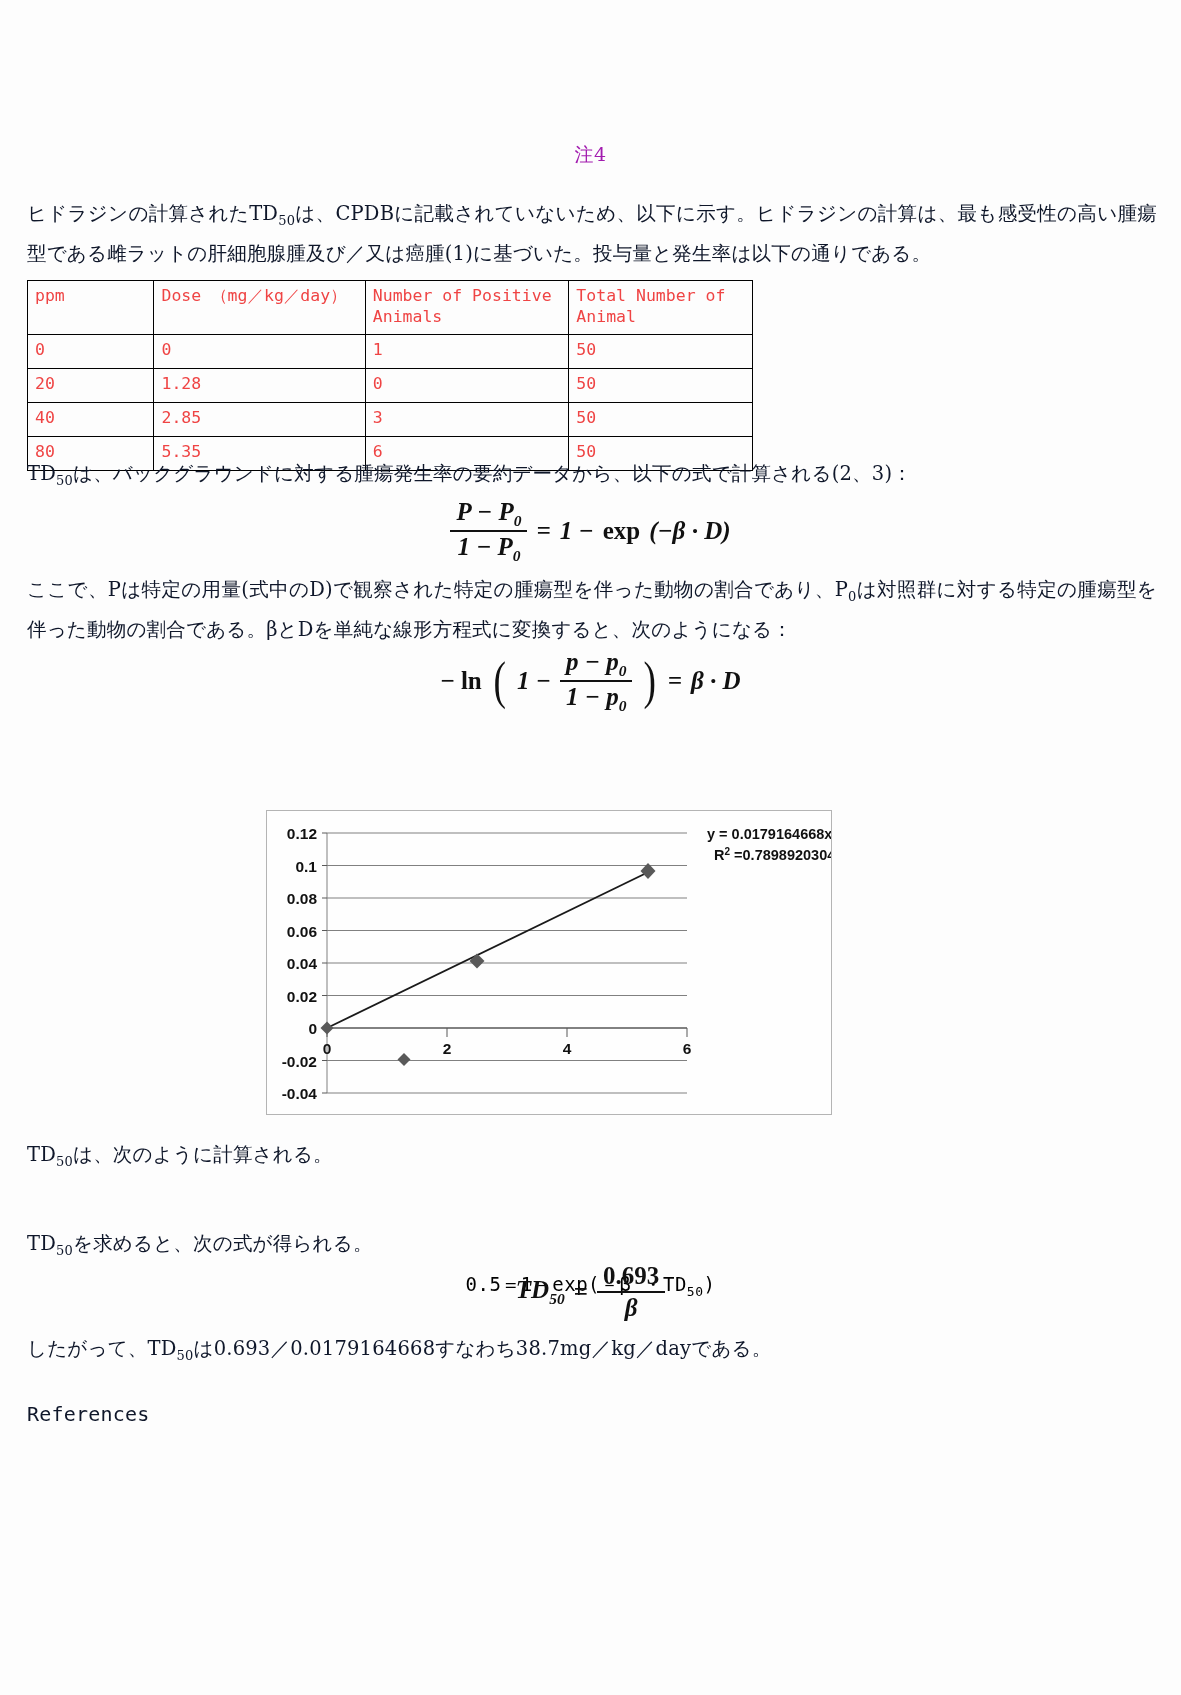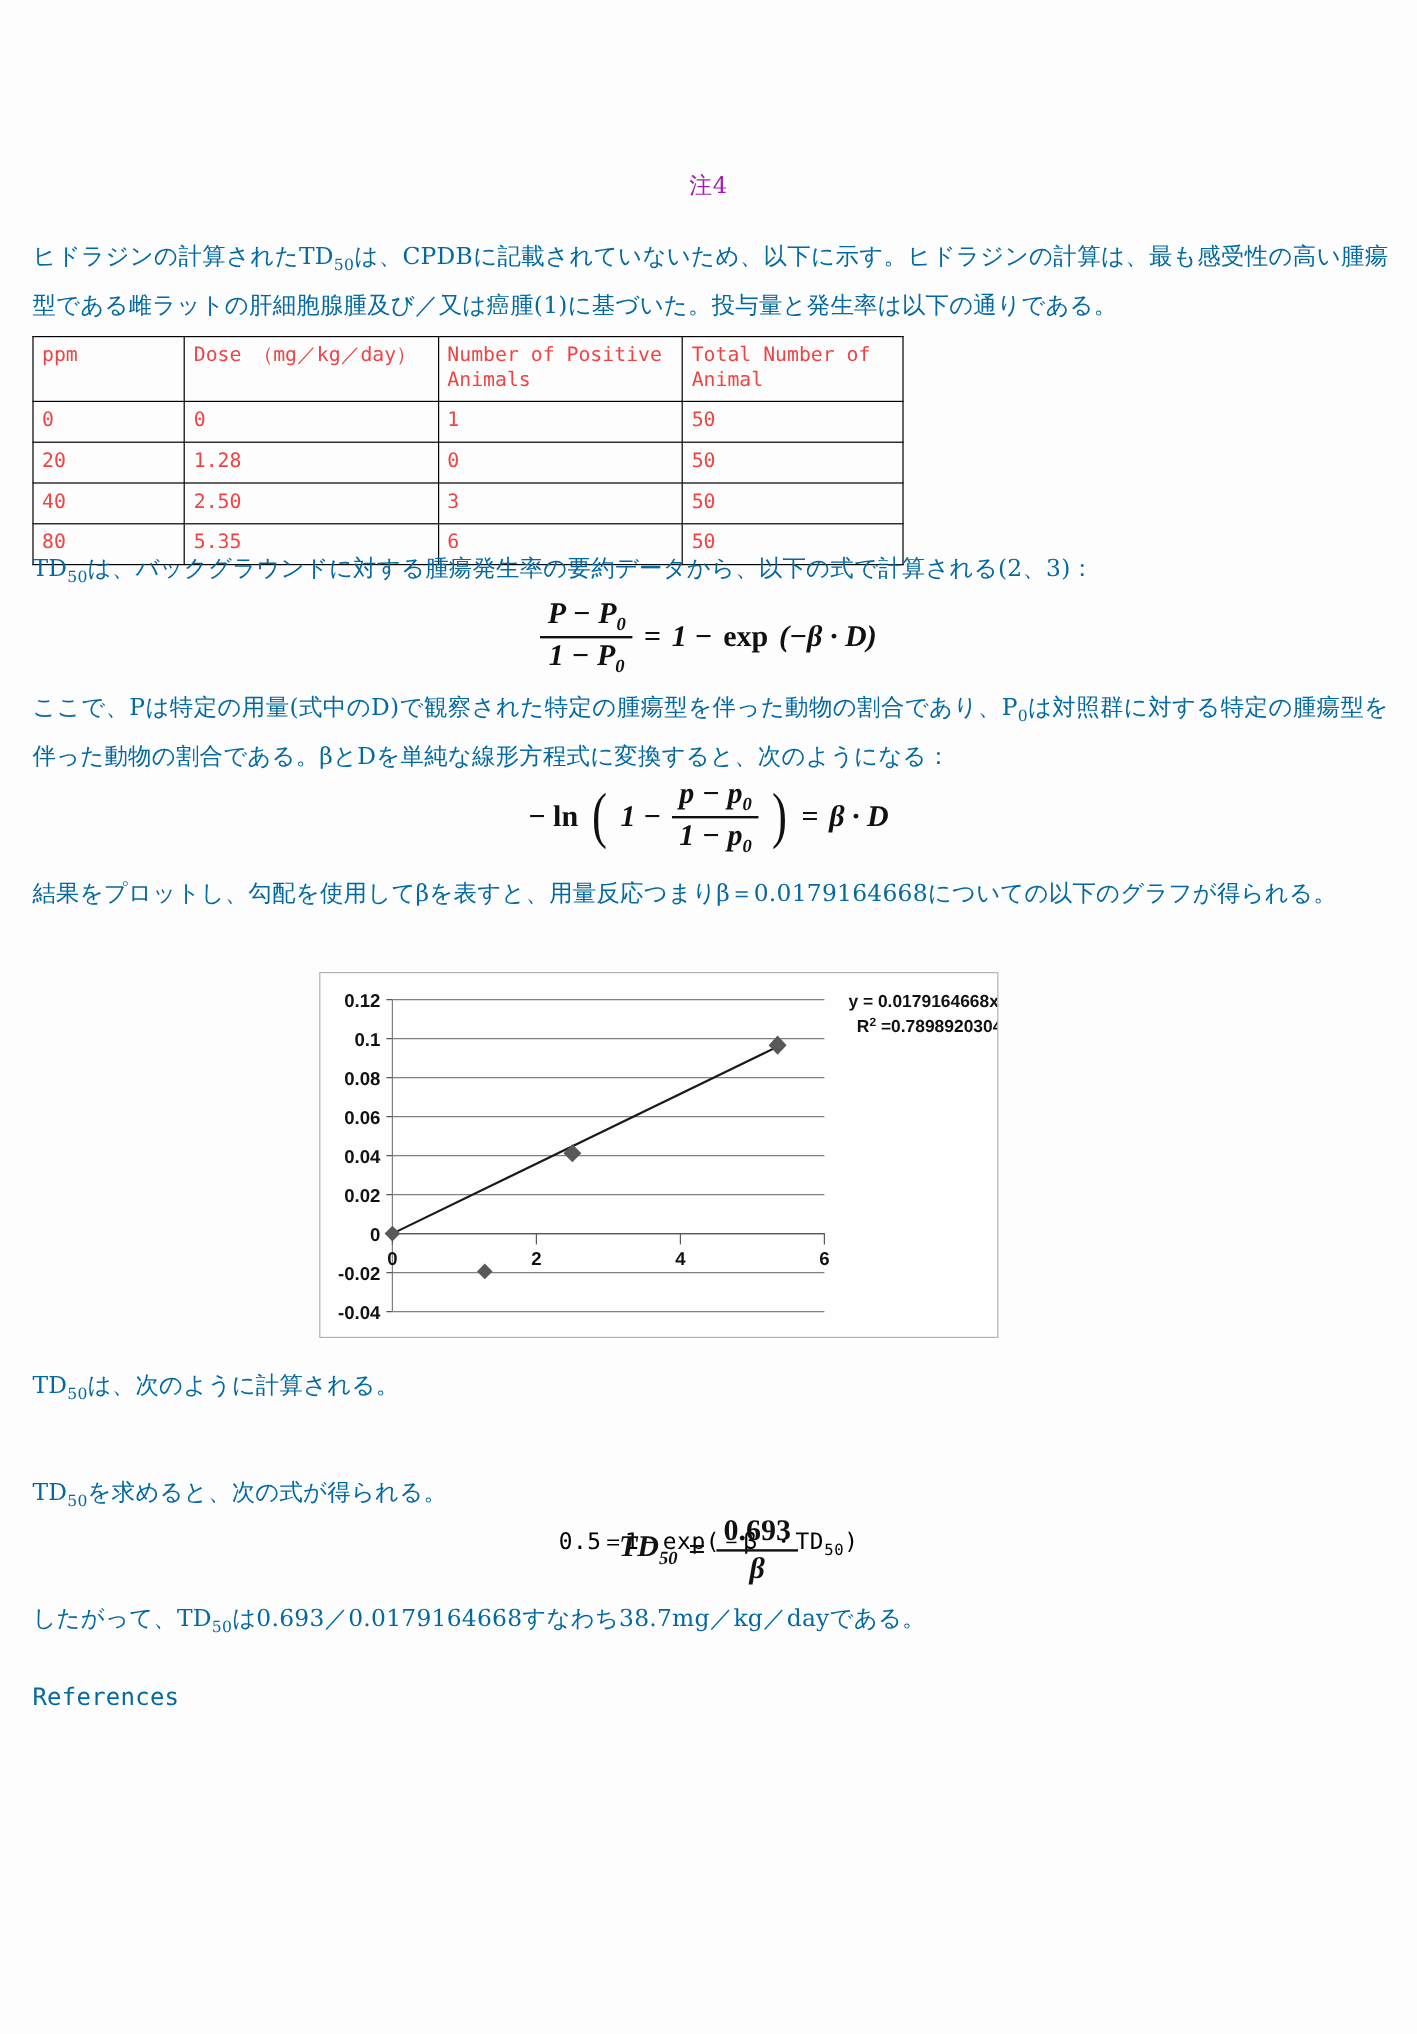--- a/index.html
+++ b/index.html
@@ -39,21 +39,21 @@
     letter-spacing: 0.5px;
     color: #a21caf;
   }
 
   
   .para {
     position: absolute;
     font-family: "DejaVu Serif", "Liberation Serif", serif;
     font-size: 19.5px;
     line-height: 33px;
-    color: #0369a1;
+    color: #0f172a;
     letter-spacing: 0.2px;
     text-align: justify;
   }
   .para .sub { font-size: 13px; vertical-align: sub; }
 
   #para-intro { left: 27px; top: 197px; width: 1130px; }
   #para-eq1-lead { left: 27px; top: 457px; width: 1130px; }
   #para-where { left: 27px; top: 573px; width: 1130px; }
   #para-plot-lead { left: 27px; top: 728px; width: 1130px; }
   #para-td50-calc { left: 27px; top: 1138px; width: 1130px; }
@@ -193,21 +193,21 @@
           <td>50</td>
         </tr>
         <tr>
           <td>20</td>
           <td>1.28</td>
           <td>0</td>
           <td>50</td>
         </tr>
         <tr>
           <td>40</td>
-          <td>2.50</td>
+          <td>2.85</td>
           <td>3</td>
           <td>50</td>
         </tr>
         <tr>
           <td>80</td>
           <td>5.35</td>
           <td>6</td>
           <td>50</td>
         </tr>
       </tbody>
@@ -240,21 +240,20 @@
           <span class="num"><span>p − p</span><span class="sub-sm">0</span></span>
           <span class="bar"></span>
           <span class="den"><span>1 − p</span><span class="sub-sm">0</span></span>
         </span>
         <span class="paren-big">)</span>
         <span>=</span>
         <span>β · D</span>
       </span>
     </div>
 
-    <div class="para" id="para-plot-lead">結果をプロットし、勾配を使用してβを表すと、用量反応つまりβ＝0.0179164668についての以下のグラフが得られる。</div>
 
     <div class="chart-box">
       <svg class="chart-svg" width="564" height="303" viewBox="0 0 564 303">
 
         <g>
           <line x1="60" y1="22" x2="420" y2="22" stroke="#808080" stroke-width="1"></line>
           <line x1="60" y1="54.5" x2="420" y2="54.5" stroke="#808080" stroke-width="1"></line>
           <line x1="60" y1="87" x2="420" y2="87" stroke="#808080" stroke-width="1"></line>
           <line x1="60" y1="119.5" x2="420" y2="119.5" stroke="#808080" stroke-width="1"></line>
           <line x1="60" y1="152" x2="420" y2="152" stroke="#808080" stroke-width="1"></line>

